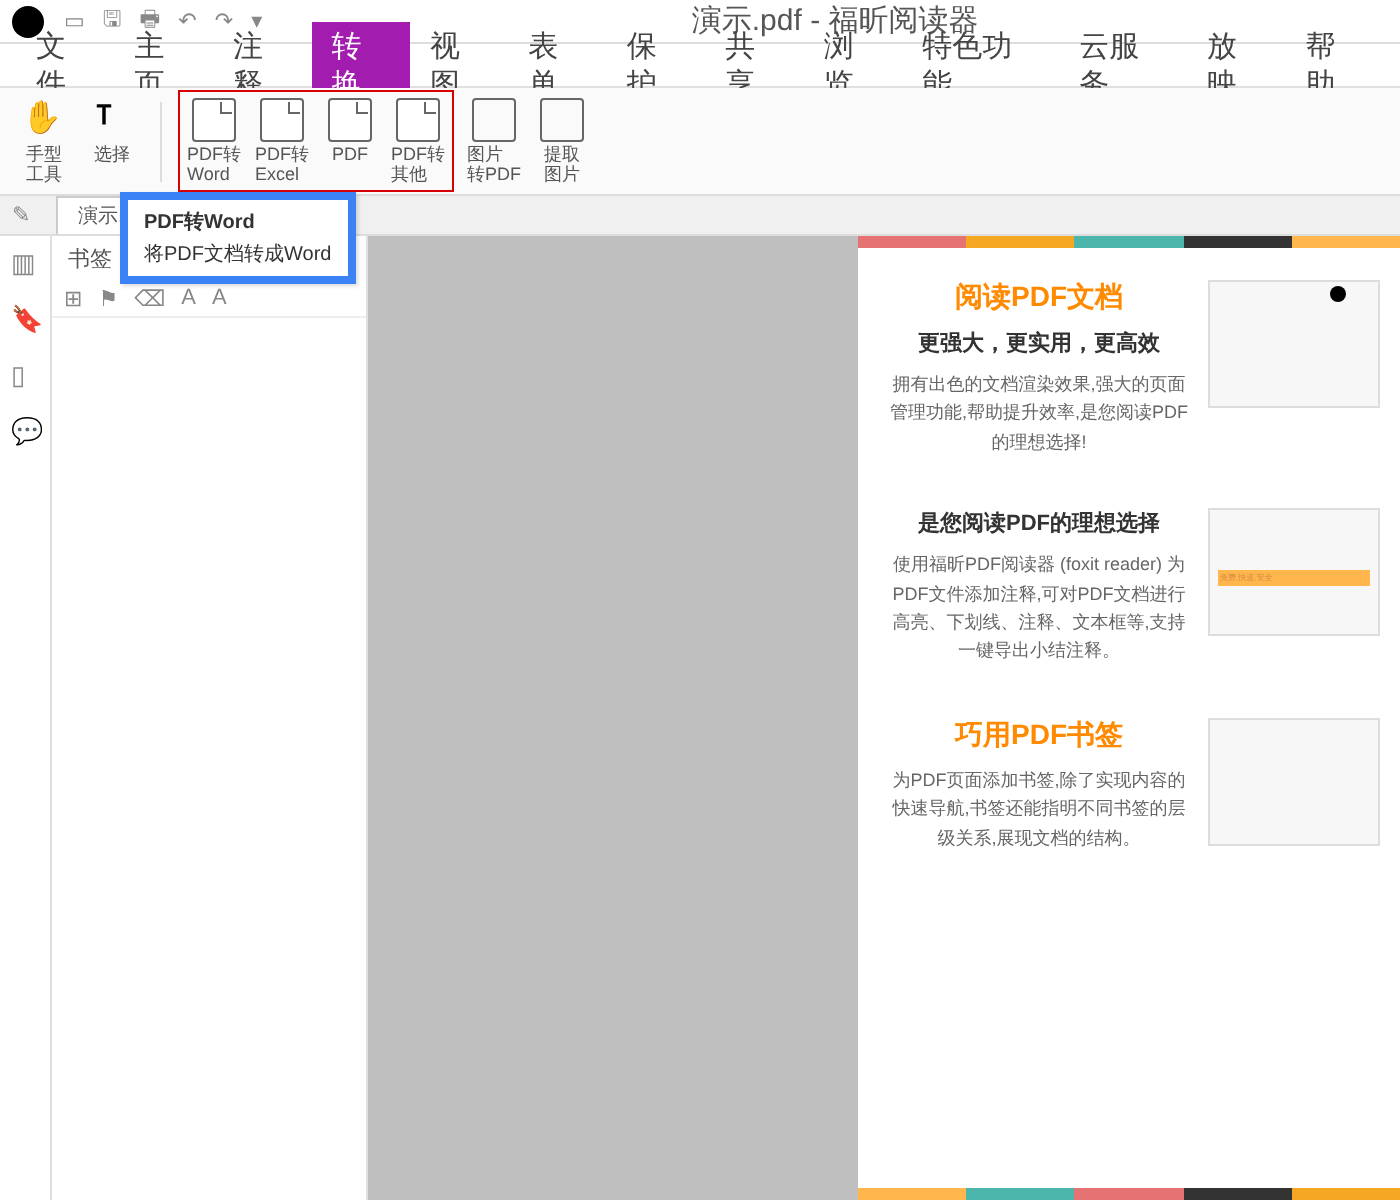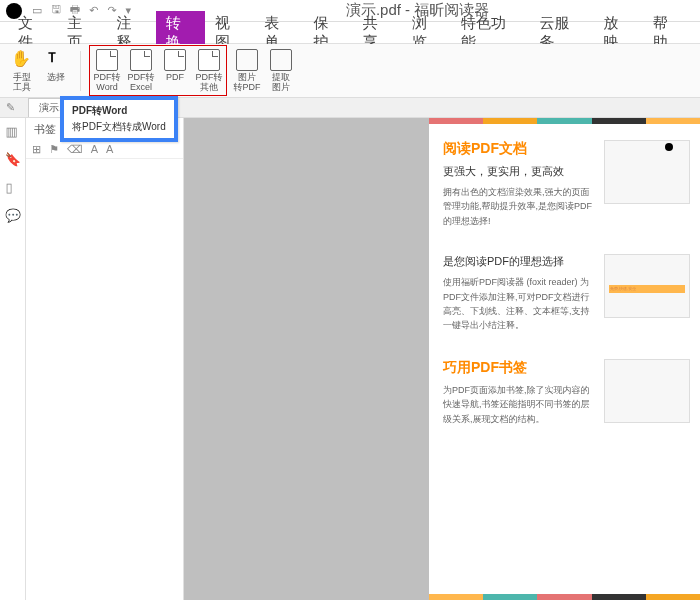--- a/index.html
+++ b/index.html
@@ -12,21 +12,21 @@
 .titlebar .title { flex: 1; text-align: center; color: #555; font-size: 15px; }
 
 .menubar { height: 22px; background: #fff; display: flex; align-items: center; padding: 0 8px; gap: 0; border-bottom: 1px solid #e0e0e0; }
 .menubar .tab { padding: 3px 10px; color: #444; font-size: 15px; cursor: pointer; }
 .menubar .tab.active { background: #a21caf; color: #fff; }
 
 .ribbon { height: 54px; background: #fafafa; display: flex; align-items: center; padding: 2px 6px; gap: 4px; border-bottom: 1px solid #ddd; position: relative; }
 .ribbon .rgroup { display: flex; gap: 2px; }
 .ribbon .rbtn { width: 32px; display: flex; flex-direction: column; align-items: center; gap: 2px; padding: 2px; cursor: pointer; }
 .ribbon .rbtn .ricon { width: 22px; height: 22px; border: 1.2px solid #666; border-radius: 2px; position: relative; }
-.ribbon .rbtn .rlabel { font-size: 9px; color: #555; text-align: center; line-height: 1.1; white-space: nowrap; }
+.ribbon .rbtn .rlabel { font-size: 9px; color: #555; text-align: left; line-height: 1.1; white-space: nowrap; }
 .ribbon .highlight { border: 1.5px solid #d80000; padding: 1px; }
 .ribbon .sep { width: 1px; height: 40px; background: #ddd; margin: 0 4px; }
 
 .tooltip { position: absolute; top: 52px; left: 60px; background: #fff; border: 4px solid #3b82f6; padding: 4px 8px; font-size: 10px; color: #333; z-index: 10; box-shadow: 1px 1px 2px rgba(0,0,0,0.15); }
 .tooltip .tt-title { font-weight: bold; margin-bottom: 2px; }
 
 .filetabs { height: 20px; background: #f0f0f0; display: flex; align-items: center; padding: 0 28px; border-bottom: 1px solid #ddd; }
 .filetabs .ftab { background: #fff; padding: 2px 18px 2px 10px; font-size: 10px; color: #555; border: 1px solid #ccc; border-bottom: none; position: relative; }
 .filetabs .ftab::after { content: "×"; position: absolute; right: 4px; color: #aaa; }
 
@@ -42,23 +42,23 @@
 .docarea { flex: 1; background: #bfbfbf; display: flex; }
 .greycol { width: 245px; background: #bfbfbf; }
 .page { flex: 1; background: #fff; padding: 16px 10px 10px 14px; overflow: hidden; position: relative; }
 
 .stripe-top { display: flex; height: 6px; margin: -16px -10px 16px -14px; }
 .stripe-top div { flex: 1; }
 .stripe-bottom { position: absolute; bottom: 0; left: 0; right: 0; display: flex; height: 6px; }
 .stripe-bottom div { flex: 1; }
 
 .section { margin-bottom: 26px; display: flex; gap: 8px; }
-.section .text { flex: 1; }
+.section .text { flex: 1; text-align: center; }
 .section h3 { color: #ff8a00; font-size: 14px; font-weight: bold; margin-bottom: 6px; }
-.section h4 { color: #333; font-size: 11px; font-weight: normal; margin-bottom: 6px; }
+.section h4 { color: #333; font-size: 11px; font-weight: bold; margin-bottom: 6px; }
 .section p { color: #666; font-size: 9px; line-height: 1.6; }
 .section .thumb { width: 86px; height: 64px; background: #f7f7f7; border: 1px solid #ddd; font-size: 5px; color: #aaa; padding: 2px; position: relative; }
 .section .thumb .tdot { width: 8px; height: 8px; background: #000; border-radius: 50%; position: absolute; top: 2px; right: 16px; }
 .section .thumb .tbar { position: absolute; top: 30px; left: 4px; right: 4px; height: 8px; background: #ffb74d; font-size: 4px; color: #d84; padding: 1px; }
 
 .handicon::before { content: "✋"; font-size: 16px; }
 .selicon::before { content: "Ｔ"; font-size: 14px; font-weight: bold; }
 .docicon { background: #fff; }
 .docicon::before { content: ""; position: absolute; top: 1px; right: 1px; width: 5px; height: 5px; border-left: 1px solid #666; border-bottom: 1px solid #666; }
 </style>

